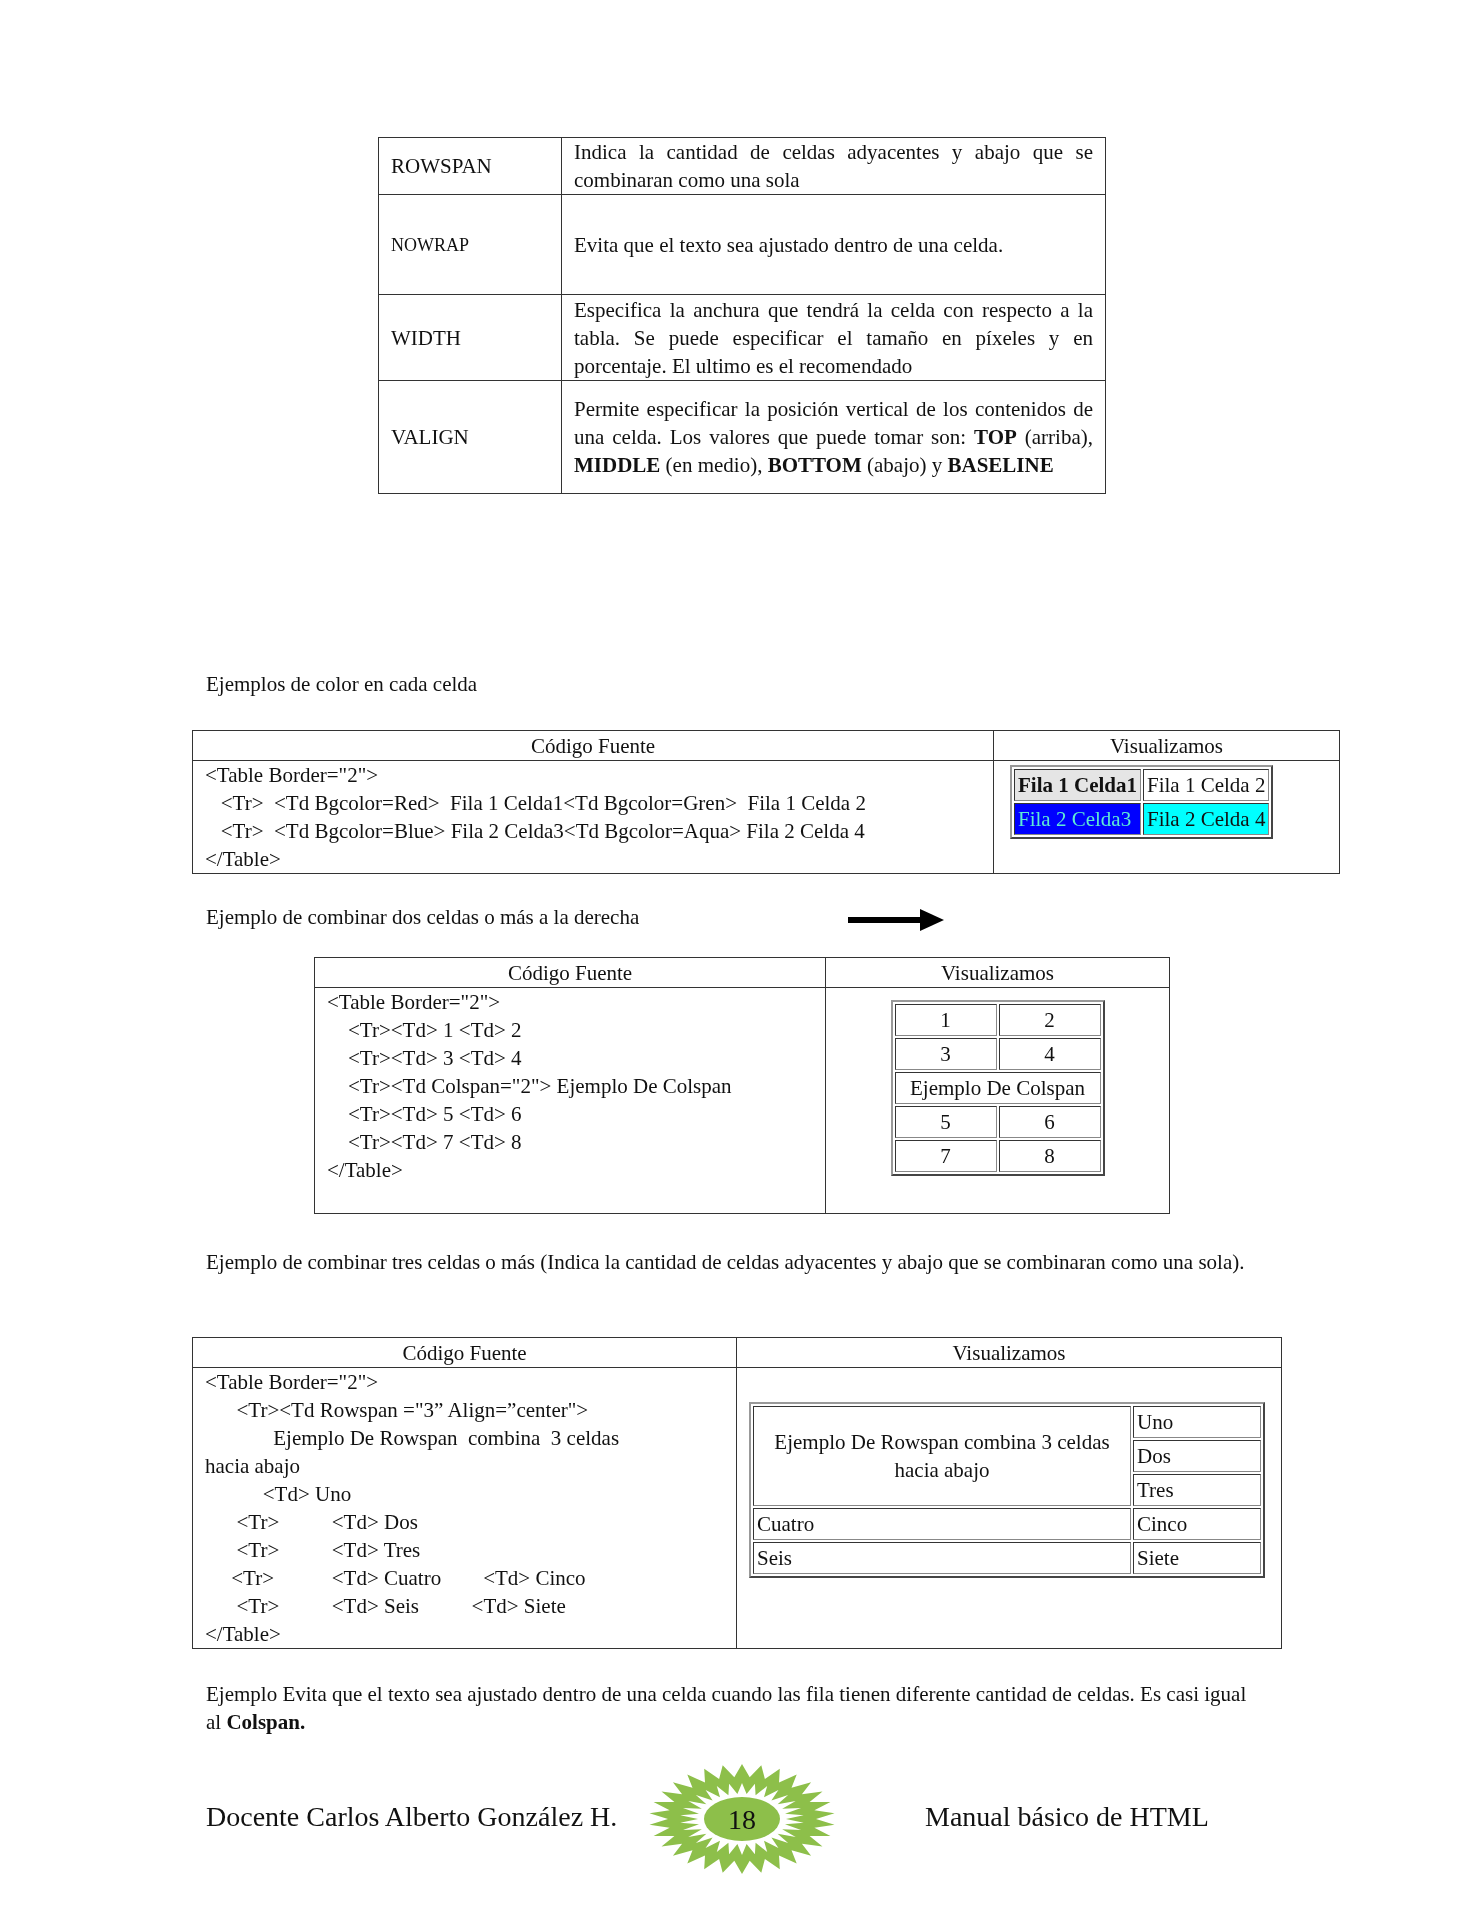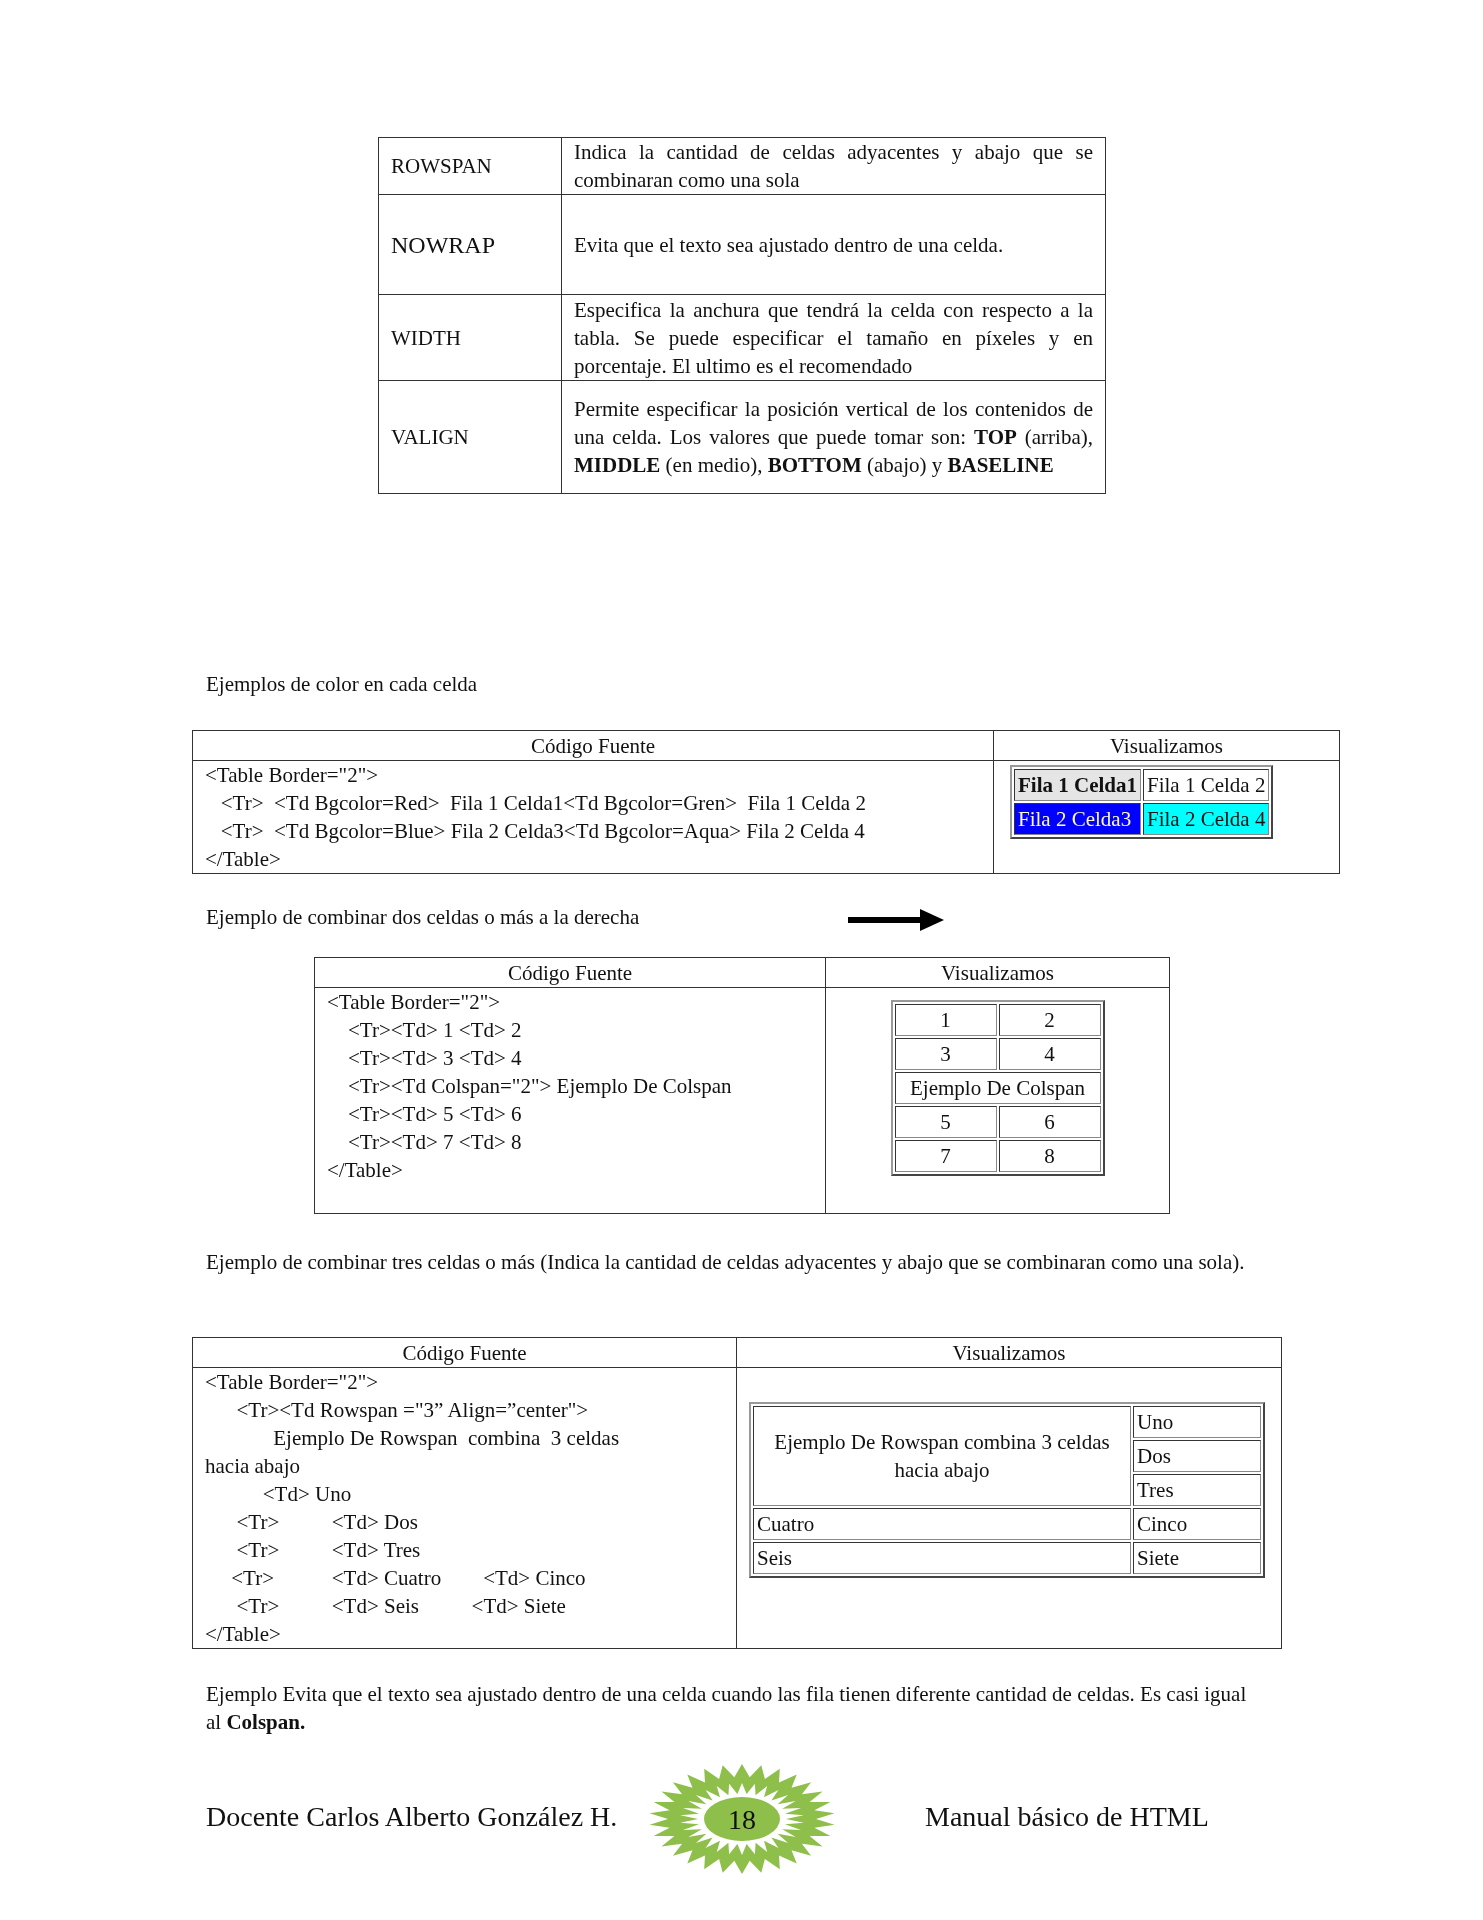--- a/index.html
+++ b/index.html
@@ -9,21 +9,21 @@
   }
   .abs { position: absolute; }
   table { border-collapse: collapse; }
   .bordered, .bordered td, .bordered th { border: 1.5px solid #333; }
 
   
   #attr-table { left: 378px; top: 137px; width: 728px; }
   #attr-table td { font-size: 21px; line-height: 28px; padding: 0 12px; vertical-align: middle; }
   #attr-table td.name { width: 158px; }
   #attr-table td.desc { text-align: justify; text-align-last: left; }
-  #attr-table td.name.big { font-size: 24px; }
+  #attr-table td.name.big { font-size: 18px; }
 
   .para { font-size: 21px; line-height: 28px; }
 
   
   .ex th { font-weight: normal; font-size: 21px; line-height: 28px; padding: 0; text-align: center; margin-left: 43px; }
   .ex td { font-size: 21px; line-height: 28px; padding: 2px 12px; vertical-align: top; }
   .code-line { white-space: pre; }
 
   
   .demo { border: 2px outset #999; border-collapse: separate; border-spacing: 2px; }
@@ -73,21 +73,21 @@
       <div class="code-line">&lt;/Table&gt;</div>
     </td>
     <td style="padding:4px 16px;">
       <table class="demo" id="color-demo">
         <tbody>
               <tr>
           <td style="background: #e5e5e5; color: rgb(17, 17, 17); white-space: nowrap; font-weight: bold;">Fila 1 Celda1</td>
           <td style="background: rgb(255, 255, 255); color: rgb(17, 17, 17); white-space: nowrap;">Fila 1 Celda 2</td>
         </tr>
         <tr>
-          <td style="background: rgb(0, 0, 255); color: #fef9c3; white-space: nowrap;">Fila 2 Celda3</td>
+          <td style="background: rgb(0, 0, 255); color: #5eead4; white-space: nowrap;">Fila 2 Celda3</td>
           <td style="background: rgb(0, 255, 255); color: rgb(17, 17, 17); white-space: nowrap;">Fila 2 Celda 4</td>
         </tr>
       </tbody>
           </table>
     </td>
   </tr>
 </tbody>
   </table>
 
 <div class="abs para" style="left:206px; top:903px;">Ejemplo de combinar dos celdas o más a la derecha</div>

